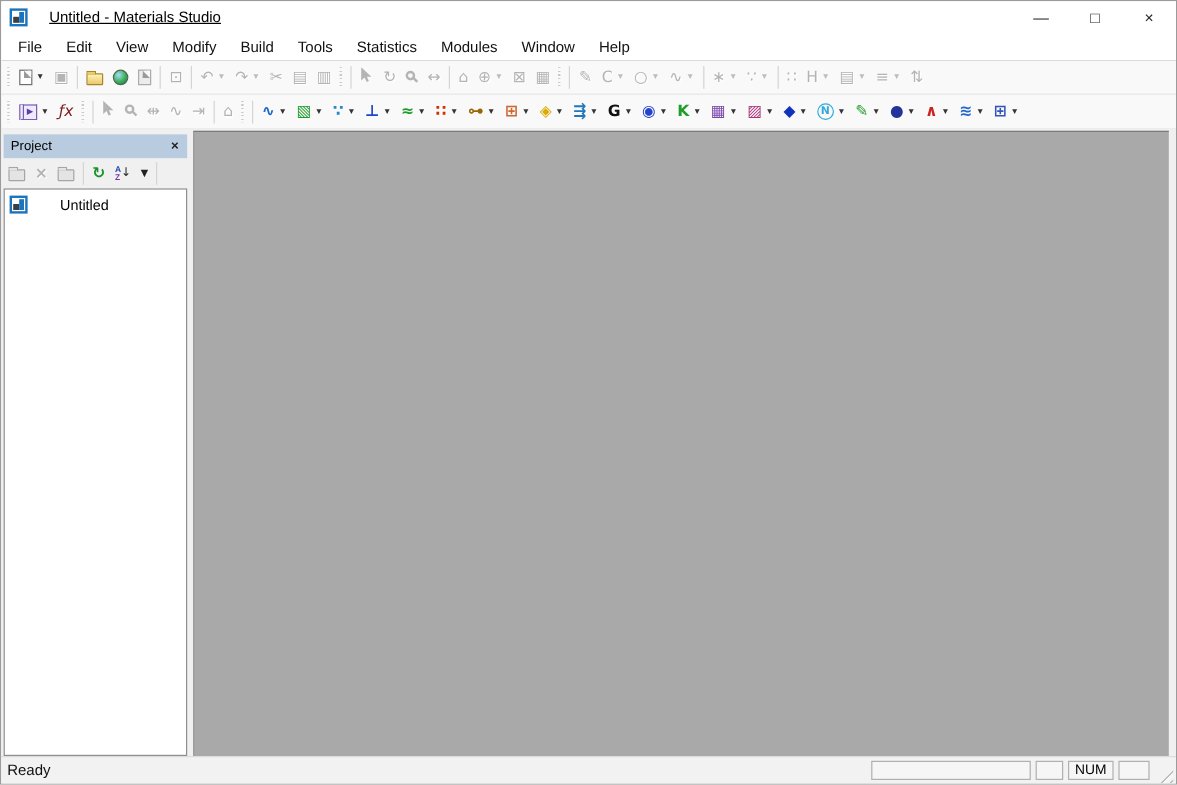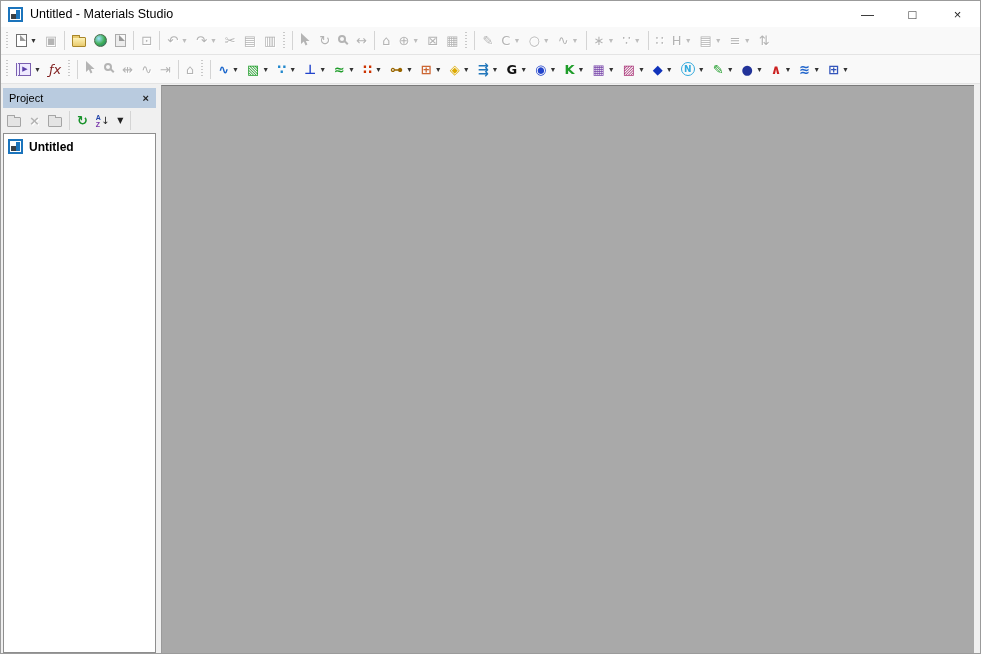--- a/index.html
+++ b/index.html
@@ -1,21 +1,21 @@
 <!DOCTYPE html>
 <html><head>
 <meta charset="utf-8">
 <style>
   html,body{margin:0;padding:0;background:#fff;}
   .window{width:981px;height:654px;box-sizing:border-box;border:1px solid #9b9b9b;
     font-family:"Liberation Sans",sans-serif;display:flex;flex-direction:column;
     background:#fff;overflow:hidden;position:relative;}
   
   .titlebar{height:26px;display:flex;align-items:center;padding-left:7px;background:#fff;flex:0 0 auto;}
-  .title-text{font-size:12.5px;color:#000;margin-left:7px;}
+  .title-text{font-size:12.5px;color:#000;margin-left:18px;text-decoration:underline;}
   .tb-spacer{flex:1;}
   .win-btn{width:45px;height:26px;display:flex;align-items:center;justify-content:center;
     font-size:13px;color:#222;cursor:default;}
   
   .ms-logo{width:15px;height:15px;box-sizing:border-box;background:#fff;border:2px solid #1b74bc;position:relative;display:inline-block;flex:0 0 auto;}
   .ms-logo::before{content:"";position:absolute;left:1px;bottom:1px;width:5px;height:5px;background:#3a3f44;}
   .ms-logo::after{content:"";position:absolute;right:1px;top:1px;width:4px;height:9px;background:#1b74bc;}
   
   .menubar{height:23px;display:flex;align-items:center;padding-left:4px;background:#fff;
     border-bottom:1px solid #d9d9d9;flex:0 0 auto;}
@@ -62,21 +62,21 @@
   
   .dock{flex:1 1 auto;position:relative;background:#f0f0f0;min-height:0;}
   .project-panel{position:absolute;left:2px;top:4px;bottom:0;width:153px;display:flex;flex-direction:column;}
   .pp-header{height:20px;background:#b9cbdf;display:flex;align-items:center;padding:0 4px 0 6px;flex:0 0 auto;}
   .pp-title{font-size:11px;color:#000;flex:1;}
   .pp-close{font-size:11px;font-weight:bold;color:#222;padding:0 3px;cursor:default;}
   .pp-toolbar{height:23px;display:flex;align-items:center;padding:1px 0;flex:0 0 auto;background:#f0f0f0;}
   .pp-toolbar .tb-btn{height:20px;}
   .pp-tree{flex:1;background:#fff;border:1px solid #8e8e8e;overflow:hidden;padding-top:4px;}
   .tree-item{display:flex;align-items:center;gap:6px;padding:1px 2px 1px 4px;}
-  .tree-label{font-size:12px;font-weight:bold;color:#000;}
+  .tree-label{font-size:12px;font-weight:normal;color:#000;margin-left:21px;}
   .canvas{position:absolute;left:160px;top:1px;right:6px;bottom:0;background:#a9a9a9;
     border-top:1px solid #7a7a7a;border-left:1px solid #9a9a9a;}
   
   .statusbar{height:22px;flex:0 0 auto;background:#f2f2f2;border-top:1px solid #dcdcdc;
     display:flex;align-items:center;padding:0 2px 0 5px;font-size:12.5px;color:#111;}
   .sb-msg{flex:1;}
   .sb-box{height:16px;border:1px solid #b0b0b0;background:#f6f6f6;margin-left:4px;
     display:flex;align-items:center;justify-content:center;font-size:11.5px;color:#000;box-sizing:border-box;}
   .sb-0{width:133px;}.sb-1{width:23px;}.sb-2{width:38px;}.sb-3{width:26px;}
   .sb-grip{width:14px;height:14px;margin-left:6px;align-self:flex-end;
@@ -90,20 +90,32 @@
 
   <div class="titlebar" data-interactable="false">
     <span class="ms-logo" data-interactable="false"></span>
     <span class="title-text" data-interactable="false">Untitled - Materials Studio</span>
     <span class="tb-spacer" data-interactable="false"></span>
     <span class="win-btn" data-interactable="true">—</span>
     <span class="win-btn" data-interactable="true">□</span>
     <span class="win-btn" data-interactable="true">×</span>
   </div>
 
+  <div class="menubar" id="menubar" data-interactable="false">
+      <span class="menu-item" data-interactable="true">File</span>
+      <span class="menu-item" data-interactable="true">Edit</span>
+      <span class="menu-item" data-interactable="true">View</span>
+      <span class="menu-item" data-interactable="true">Modify</span>
+      <span class="menu-item" data-interactable="true">Build</span>
+      <span class="menu-item" data-interactable="true">Tools</span>
+      <span class="menu-item" data-interactable="true">Statistics</span>
+      <span class="menu-item" data-interactable="true">Modules</span>
+      <span class="menu-item" data-interactable="true">Window</span>
+      <span class="menu-item" data-interactable="true">Help</span>
+    </div>
 
   <div class="toolbar" id="toolbar1" data-interactable="false">
       <span class="grip" data-interactable="true"></span>
       <span class="tb-btn" data-interactable="true">
         <span class="i-page" data-interactable="false"></span>
         <span class="dd" data-interactable="false">▼</span>
       </span>
       <span class="tb-btn" data-interactable="false">
         <span class="glyph dis" data-interactable="false" style="color: rgb(180, 180, 180);">▣</span>
       </span>
@@ -376,14 +388,22 @@
       <div class="pp-tree" id="pp-tree" data-interactable="false">
           <div class="tree-item" data-interactable="true">
             <span class="ms-logo" data-interactable="false"></span>
             <span class="tree-label" data-interactable="false">Untitled</span>
           </div>
         </div>
     </div>
     <div class="canvas" data-interactable="false"></div>
   </div>
 
+  <div class="statusbar" data-interactable="false">
+    <span class="sb-msg" data-interactable="false">Ready</span>
+    <span class="sb-box sb-0" data-interactable="false"></span>
+    <span class="sb-box sb-1" data-interactable="false"></span>
+    <span class="sb-box sb-2" data-interactable="false">NUM</span>
+    <span class="sb-box sb-3" data-interactable="false"></span>
+    <span class="sb-grip" data-interactable="true"></span>
+  </div>
 
 </div>
 
 </body></html>

